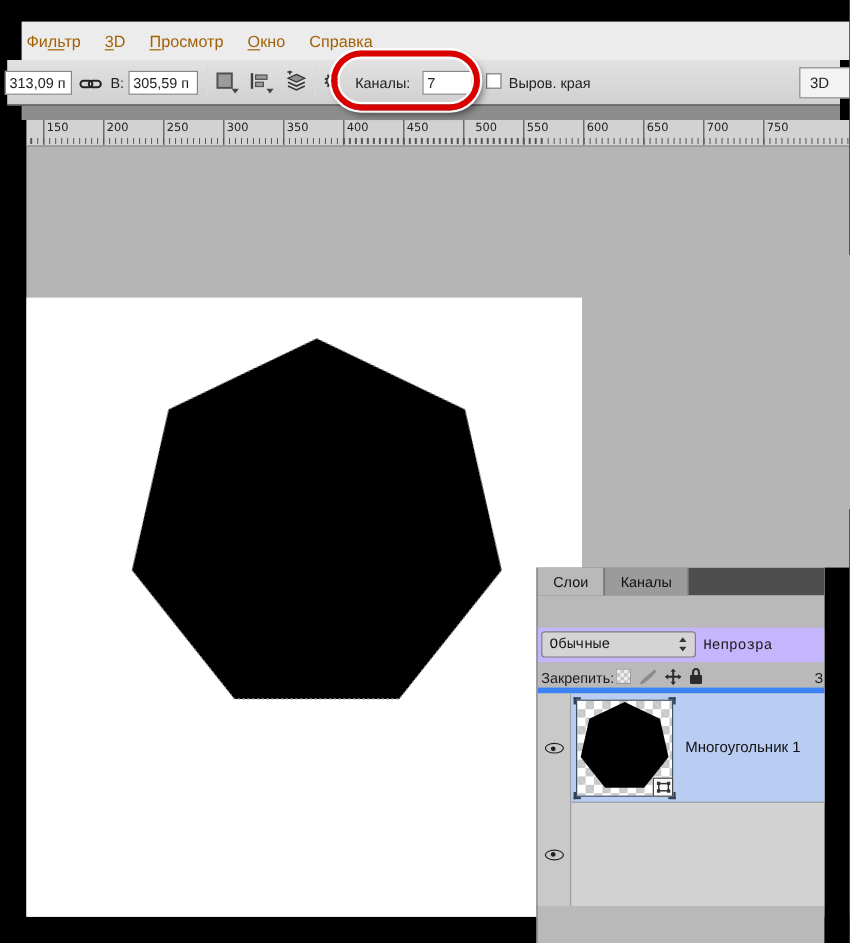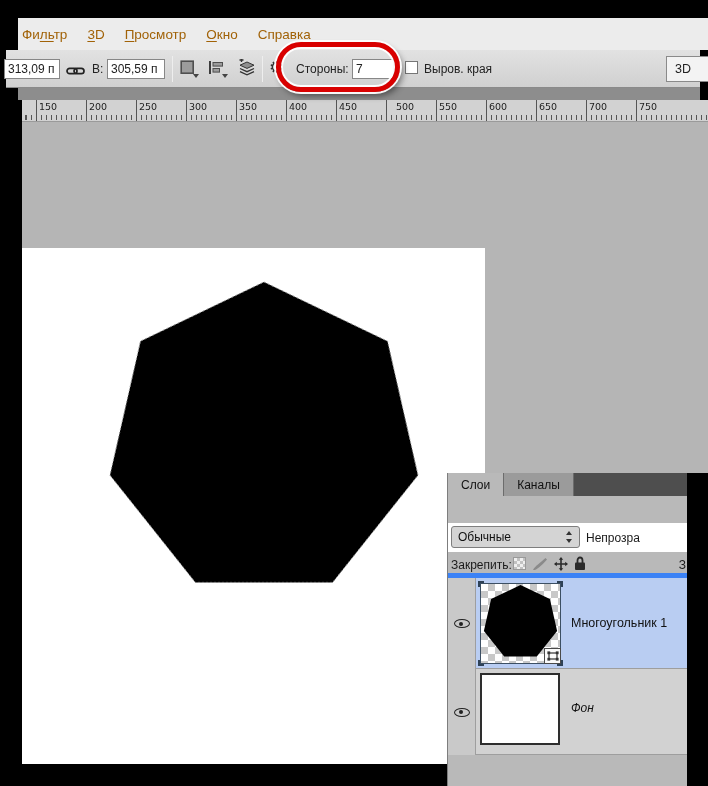--- a/index.html
+++ b/index.html
@@ -70,21 +70,21 @@
   .updown::after  { content:""; position:absolute; bottom:0; left:0; border-left:3.5px solid transparent;
                     border-right:3.5px solid transparent; border-top:4px solid #333; }
   .mag { position:relative; width:10px; height:10px; margin-right:6px; flex:none; }
   .mag::before { content:""; position:absolute; left:0; top:0; width:6px; height:6px;
                  border:1.5px solid #222; border-radius:50%; }
   .mag::after { content:""; position:absolute; left:7.5px; top:8px; width:4px; height:1.6px;
                 background:#222; transform:rotate(45deg); transform-origin:0 0; }
   .t-glyph { font-family:"DejaVu Serif",serif; font-weight:bold; font-size:15px; color:#1d1d1d; }
   .dashed-sq { position:absolute; width:15px; height:12px; border:1.6px dashed #222; background:#e9e9e9; }
 
-  .p-blend { position:absolute; left:0; top:50px; width:100%; height:29px; background:#ffffff; }
+  .p-blend { position:absolute; left:0; top:50px; width:100%; height:29px; background:#c4b5fd;font-family:Liberation Mono, monospace; }
   .p-lock  { position:absolute; left:0; top:79px; width:100%; height:26px; background:#b9b9b9;
              border-bottom:5px solid #3b82f6; }
   .lock-checker { position:absolute; width:13px; height:13px; border:1px solid #9a9a9a; background-color:#efefef;
     background-image:linear-gradient(45deg,#c2c2c2 25%,transparent 25%,transparent 75%,#c2c2c2 75%),
                      linear-gradient(45deg,#c2c2c2 25%,transparent 25%,transparent 75%,#c2c2c2 75%);
     background-size:6px 6px; background-position:0 0,3px 3px; }
 
   .p-rows { position:absolute; left:0; top:105px; width:100%; height:177px; background:#d2d2d2; }
   .layer-row { position:absolute; left:0; width:240px; display:flex; }
   .eye-col { width:28px; flex:none; background:#c9c9c9; border-right:1px solid #9e9e9e;
@@ -153,21 +153,21 @@
       <svg width="21" height="18" viewBox="0 0 21 18">
         <path d="M3.5 1 h4 M5.5 -1 v4" stroke="#333" stroke-width="1.4"></path>
         <path d="M11 3 l7 3.2 -7 3.2 -7 -3.2 z" fill="#8f8f8f" stroke="#333"></path>
         <path d="M4 9.5 l7 3.2 7 -3.2" fill="none" stroke="#333" stroke-width="1.3"></path>
         <path d="M4 12.7 l7 3.2 7 -3.2" fill="none" stroke="#333" stroke-width="1.3"></path>
       </svg>
     </span>
     <span class="ob-sep" style="left:256px;"></span>
     <span class="ob-icon gear" style="left:263px; top:9px;">⚙</span>
 
-    <span class="ob-label" style="left:290px; top:12px;">Стороны:</span>
+    <span class="ob-label" style="left:290px; top:12px;">Каналы:</span>
     <input class="field" style="left: 346px; top: 9px; width: 42px;" value="7">
 
     <span class="checkbox" style="left:399px; top:11px;"></span>
     <span class="ob-label" style="left:418px; top:12px;">Выров. края</span>
 
     <button class="btn-3d">3D</button>
   </div>
 
   <div class="annotation"></div>
 
@@ -275,23 +275,19 @@
             </span>
           </div>
           <span class="layer-name" style="top:38px;">Многоугольник 1</span>
         </div>
       </div>
 
       <div class="layer-row" style="top:91px; height:86px;">
         <div class="eye-col">
           <span class="eye"></span>
         </div>
-        <div class="row-body" style="background:#d2d2d2;">
-          <div class="thumb-bg"></div>
-          <span class="layer-name" style="top:32px; font-style:italic; font-size:12px;">Фон</span>
-        </div>
       </div>
     </div>
 
     <div class="p-bottom"></div>
   </div>
 
 </div>
 
 </body></html>

